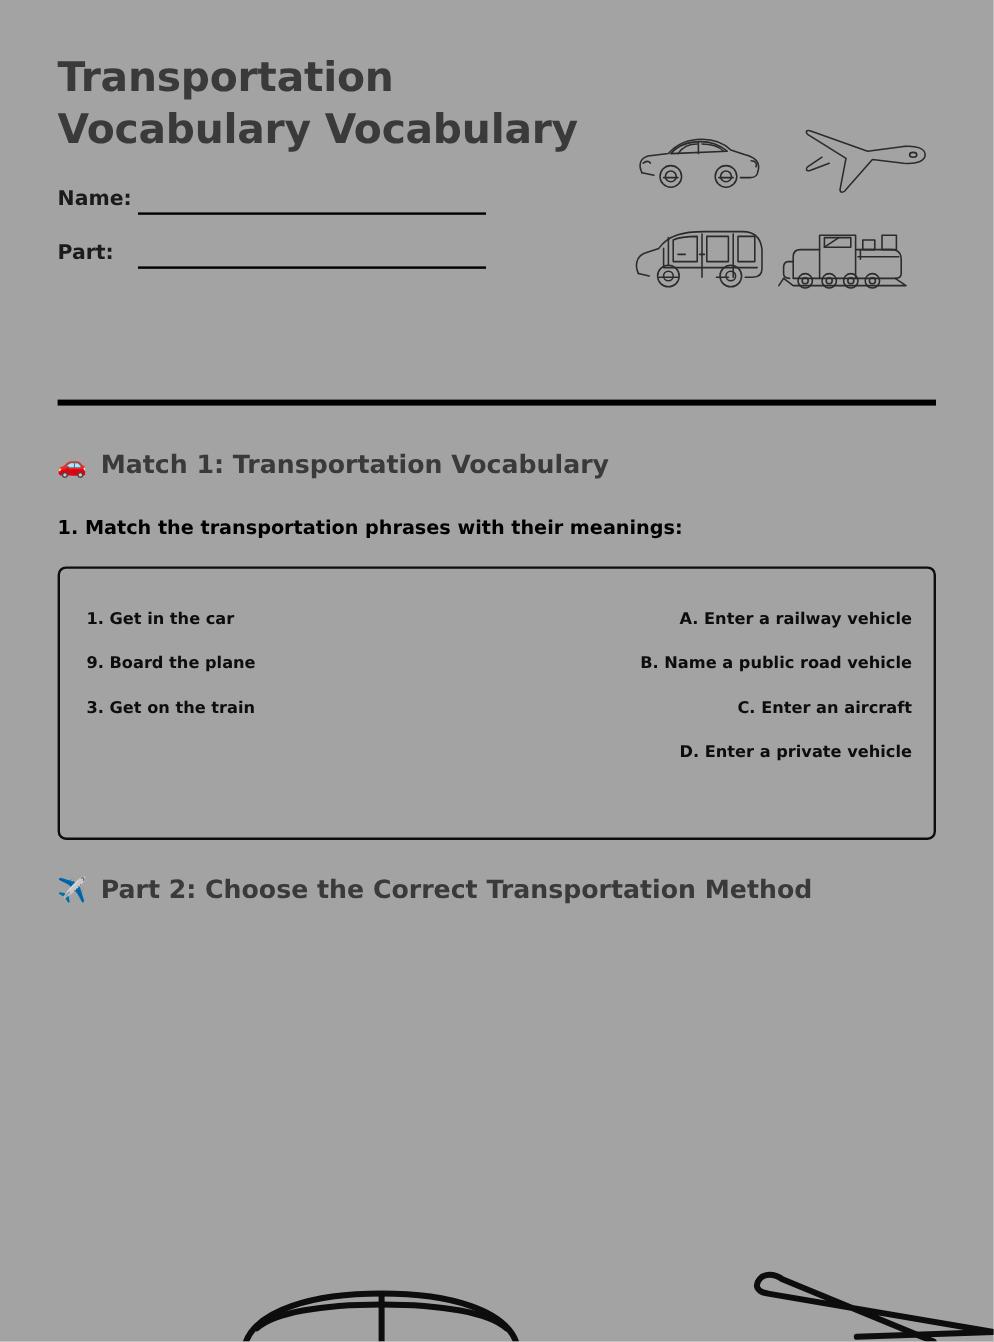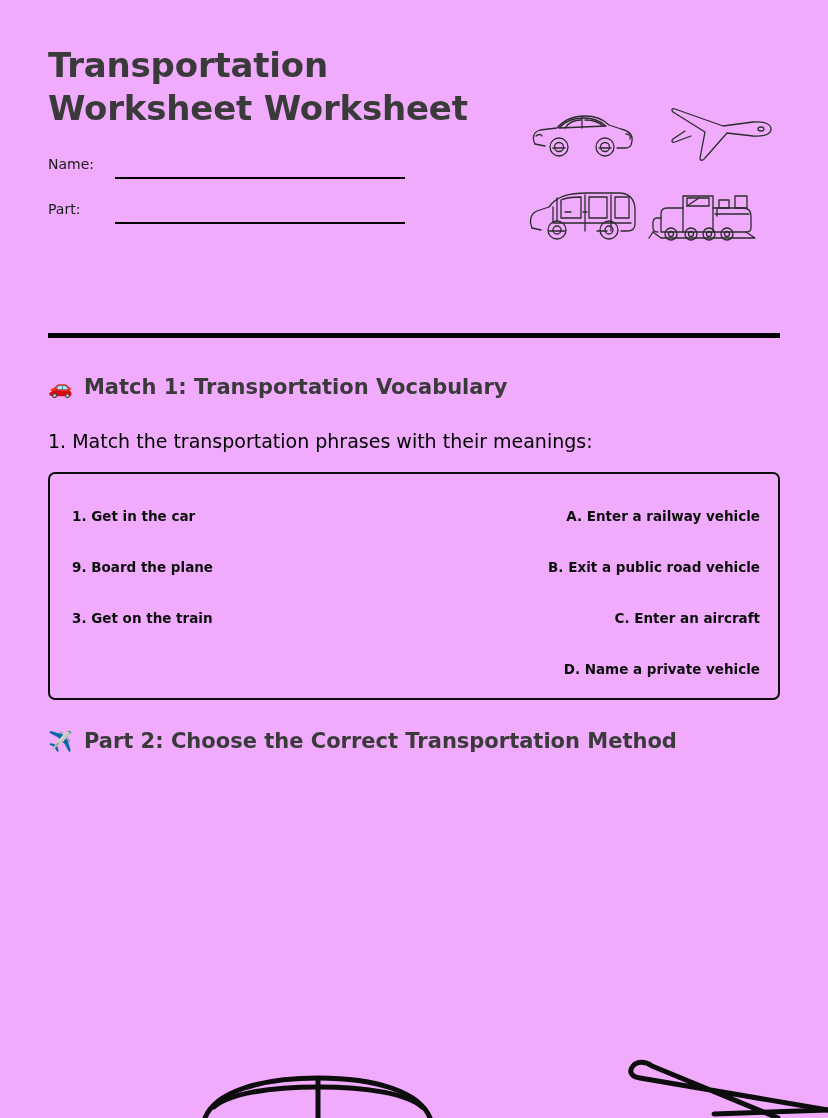--- a/index.html
+++ b/index.html
@@ -12,21 +12,21 @@
     height: 1118px;
     position: relative;
     overflow: hidden;
     font-family: "DejaVu Sans", "Liberation Sans", sans-serif;
     color: #000000;
   }
 
   .page {
     position: absolute;
     inset: 0;
-    background: #f0abfc;
+    background: #a3a3a3;
   }
 
   
   .header {
     position: absolute;
     left: 48px;
     top: 44px;
     width: 732px;
   }
 
@@ -49,22 +49,22 @@
     width: 420px;
   }
   .field-row {
     position: relative;
     height: 45px;
   }
   .field-label {
     position: absolute;
     left: 0;
     top: 0;
-    font-size: 14px;
-    font-weight: normal;
+    font-size: 17px;
+    font-weight: bold;
     color: #1b1b1b;
   }
   .field-line {
     position: absolute;
     left: 67px;
     top: 21px;
     width: 290px;
     height: 0;
     border-bottom: 2px solid #000000;
   }
@@ -126,22 +126,22 @@
   .section-emoji {
     font-size: 20px;
     line-height: 1;
   }
   .heading-part1 { top: 375px; }
   .heading-part2 { top: 729px; }
 
   .instruction {
     position: absolute;
     left: 48px;
-    font-size: 19px;
-    font-weight: normal;
+    font-size: 16px;
+    font-weight: bold;
     color: #000000;
   }
   .instruction-1 { top: 430px; }
   .instruction-2 { top: 784px; }
 
   
   .match-box {
     position: absolute;
     left: 48px;
     top: 472px;
@@ -154,21 +154,21 @@
   .match-inner {
     position: absolute;
     left: 22px;
     top: 35px;
     right: 18px;
     display: flex;
   }
   .match-col {
     display: flex;
     flex-direction: column;
-    gap: 36px;
+    gap: 22px;
   }
   .match-col-left  { width: 450px; }
   .match-col-right { width: 240px; align-items: flex-end; }
   .match-item {
     font-size: 13.5px;
     font-weight: bold;
     color: #0d0d0d;
     line-height: 1.1;
   }
 
@@ -192,21 +192,21 @@
 </style>
 </head>
 <body>
 
 <div class="page">
 
   <div class="header">
 
     <h1 class="title">
       <span class="title-line">Transportation</span>
-      <span class="title-line">Worksheet Worksheet</span>
+      <span class="title-line">Vocabulary Vocabulary</span>
     </h1>
 
     <div class="field-block">
       <div class="field-row">
         <span class="field-label">Name:</span>
         <span class="field-line"></span>
       </div>
       <div class="field-row">
         <span class="field-label">Part:</span>
         <span class="field-line"></span>
@@ -304,23 +304,23 @@
     <div class="match-inner">
 
       <div class="match-col match-col-left">
         <div class="match-item">1. Get in the car</div>
         <div class="match-item">9. Board the plane</div>
         <div class="match-item">3. Get on the train</div>
       </div>
 
       <div class="match-col match-col-right">
         <div class="match-item">A. Enter a railway vehicle</div>
-        <div class="match-item">B. Exit a public road vehicle</div>
+        <div class="match-item">B. Name a public road vehicle</div>
         <div class="match-item">C. Enter an aircraft</div>
-        <div class="match-item">D. Name a private vehicle</div>
+        <div class="match-item">D. Enter a private vehicle</div>
       </div>
 
     </div>
   </div>
 
   <div class="section-heading heading-part2">
     <span class="section-emoji">✈️</span>
     <span>Part 2: Choose the Correct Transportation Method</span>
   </div>
 

